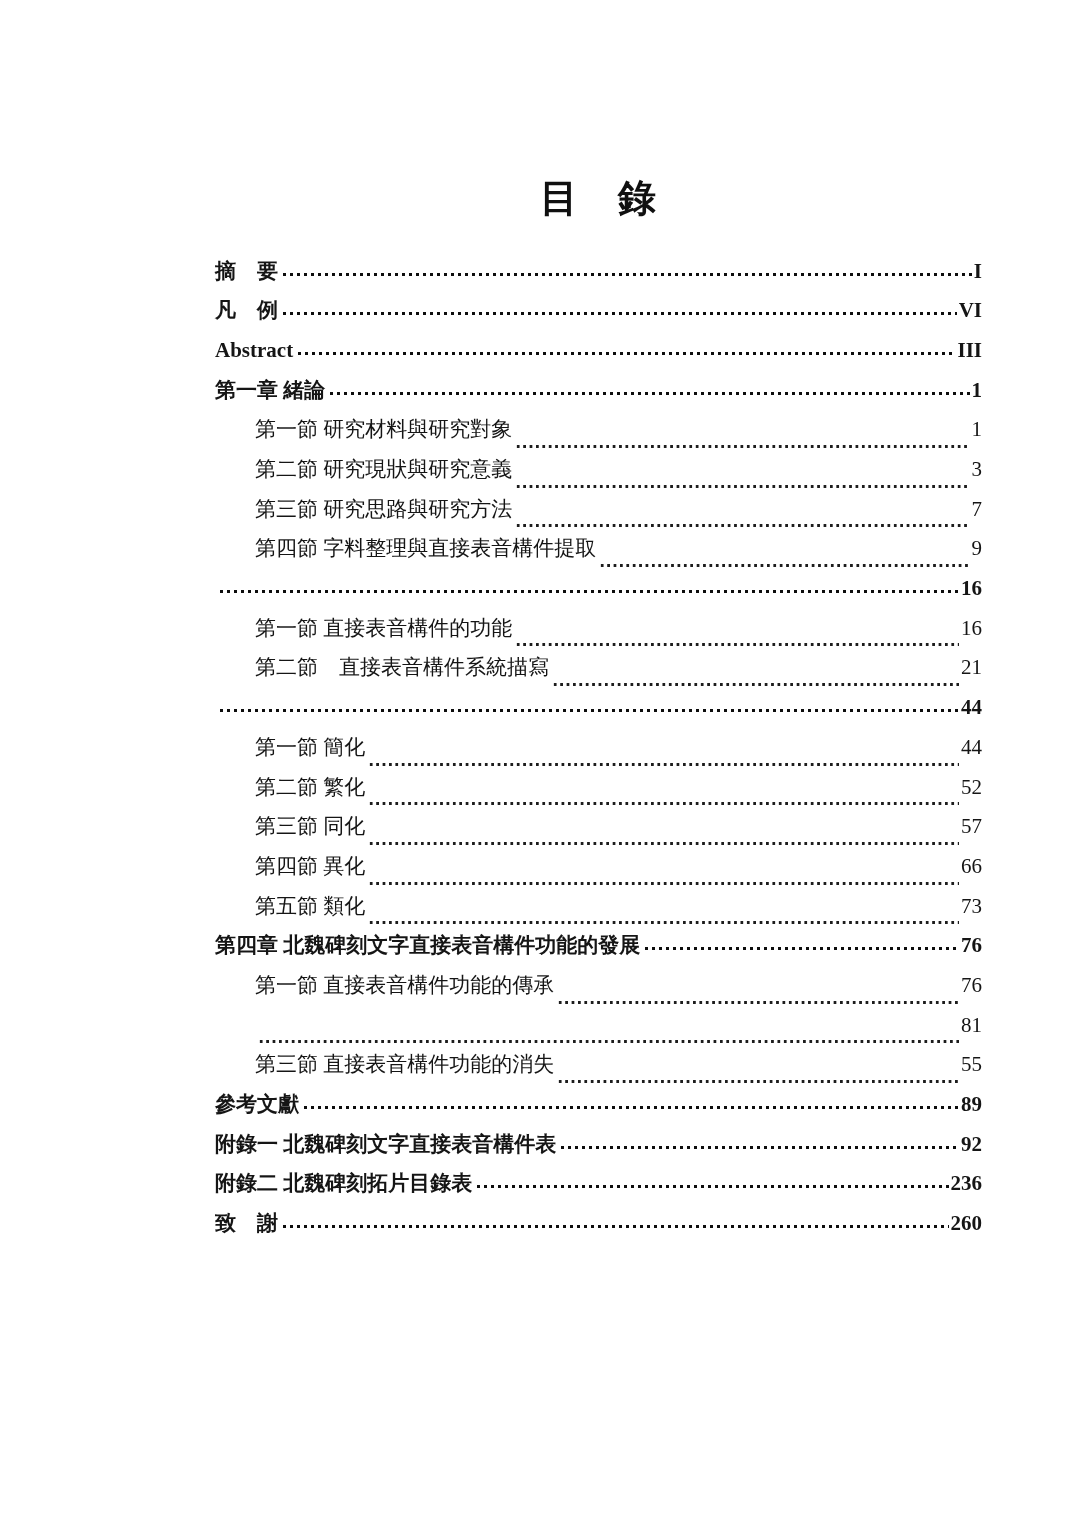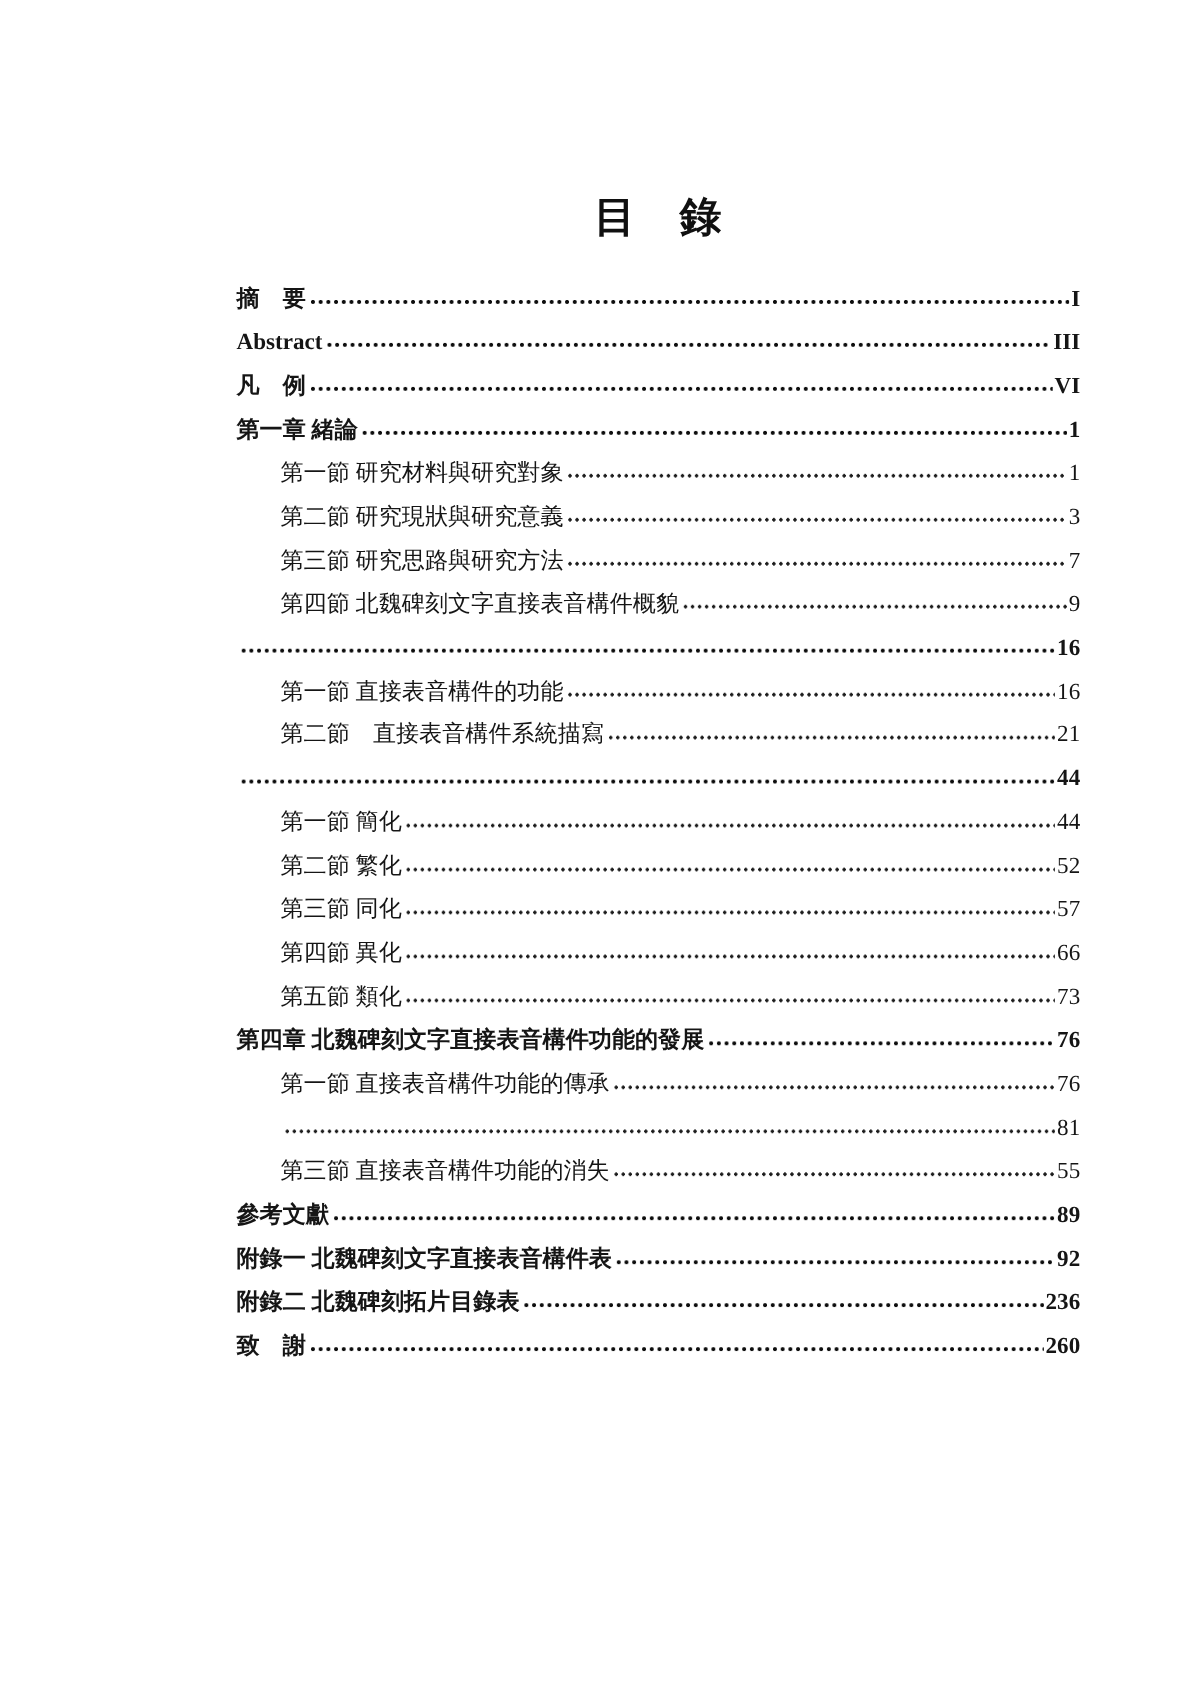--- a/index.html
+++ b/index.html
@@ -42,20 +42,21 @@
     line-height: 39.7px;
     font-size: 21px;
     font-weight: 400;
     white-space: nowrap;
   }
   .row.bold {
     font-weight: 700;
   }
   .row.indent {
     padding-left: 40px;
+    align-items: flex-end;
   }
   .label {
     flex: 0 0 auto;
   }
   .leader {
     flex: 1 1 auto;
     height: 7px;
     margin: 0 2px 0 3px;
     background-image: radial-gradient(circle, #1c1c1c 1.35px, rgba(0,0,0,0) 1.7px);
     background-size: 6.4px 7px;
@@ -78,32 +79,32 @@
   <div class="content">
     <h1 class="title">目　錄</h1>
     <div class="toc" id="toc">
   <div class="row bold">
     <span class="label">摘　要</span>
     <span class="leader"></span>
     <span class="pagenum">I</span>
   </div>
 
   <div class="row bold">
+    <span class="label">凡　例</span>
+    <span class="leader"></span>
+    <span class="pagenum">VI</span>
+  </div>
+
+  <div class="row bold">
     <span class="label">Abstract</span>
     <span class="leader"></span>
     <span class="pagenum">III</span>
   </div>
 
   <div class="row bold">
-    <span class="label">凡　例</span>
-    <span class="leader"></span>
-    <span class="pagenum">VI</span>
-  </div>
-
-  <div class="row bold">
     <span class="label">第一章 緒論</span>
     <span class="leader"></span>
     <span class="pagenum">1</span>
   </div>
 
   <div class="row indent">
     <span class="label">第一節 研究材料與研究對象</span>
     <span class="leader"></span>
     <span class="pagenum">1</span>
   </div>
@@ -114,21 +115,21 @@
     <span class="pagenum">3</span>
   </div>
 
   <div class="row indent">
     <span class="label">第三節 研究思路與研究方法</span>
     <span class="leader"></span>
     <span class="pagenum">7</span>
   </div>
 
   <div class="row indent">
-    <span class="label">第四節 北魏碑刻文字直接表音構件概貌</span>
+    <span class="label">第四節 字料整理與直接表音構件提取</span>
     <span class="leader"></span>
     <span class="pagenum">9</span>
   </div>
 
   <div class="row bold">
     <span class="leader"></span>
     <span class="pagenum">16</span>
   </div>
 
   <div class="row indent">

